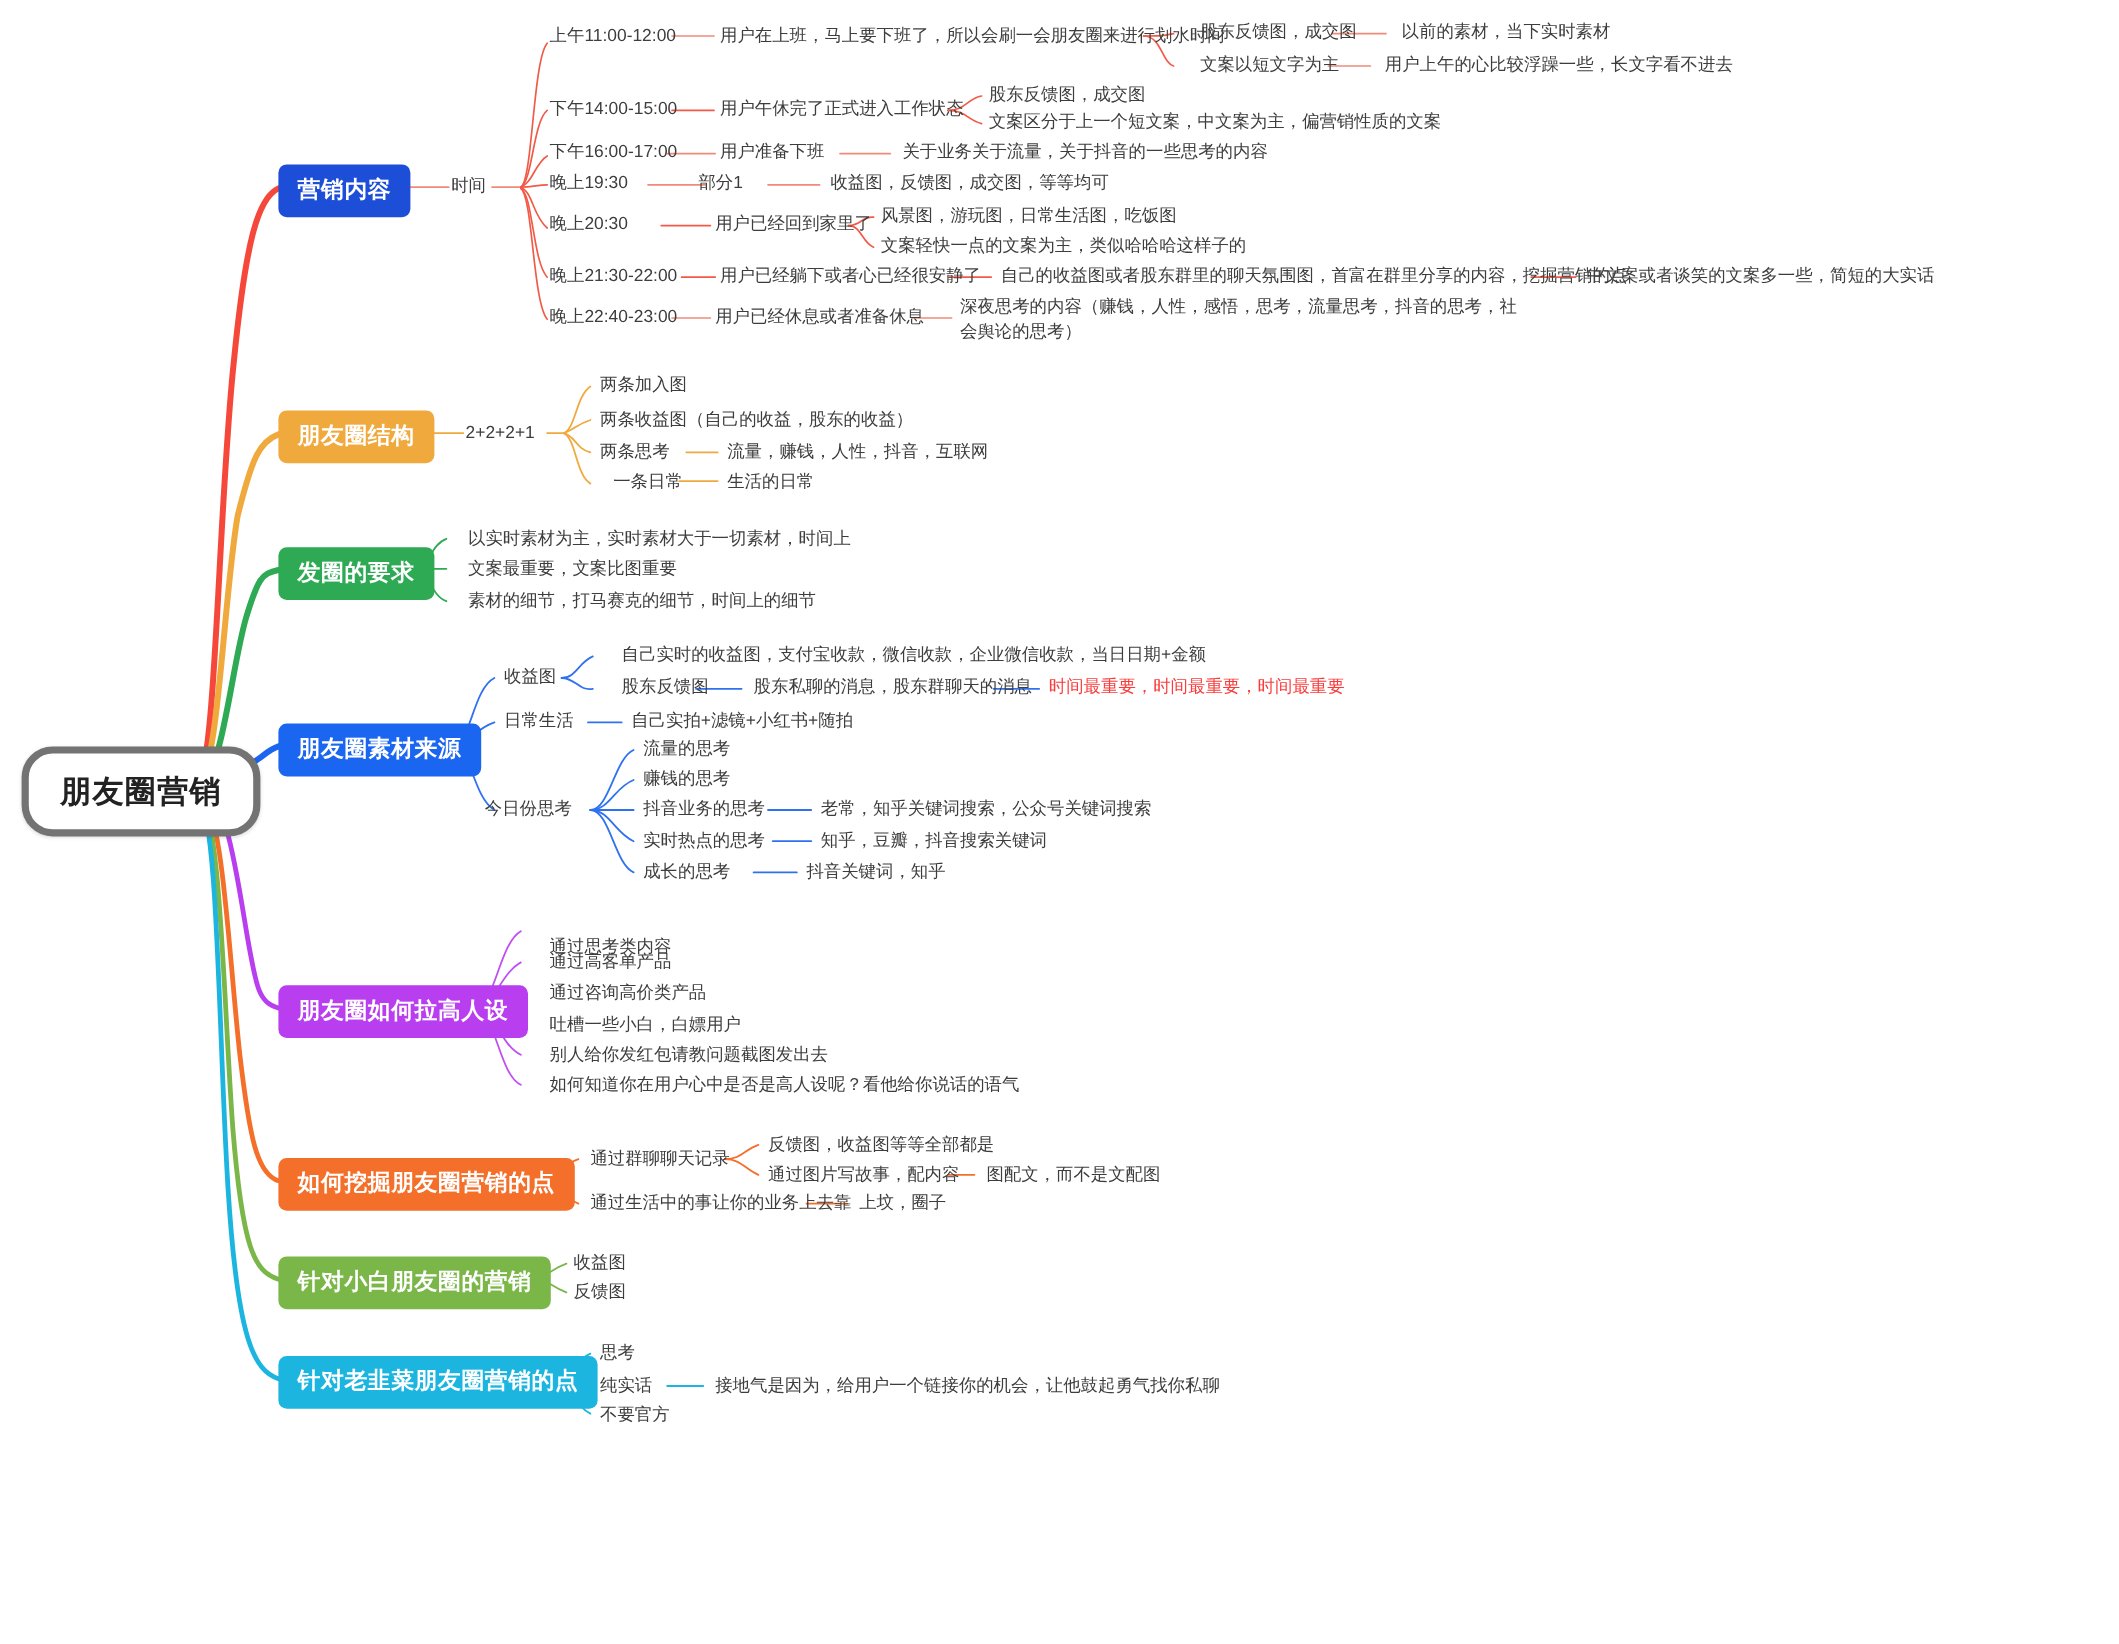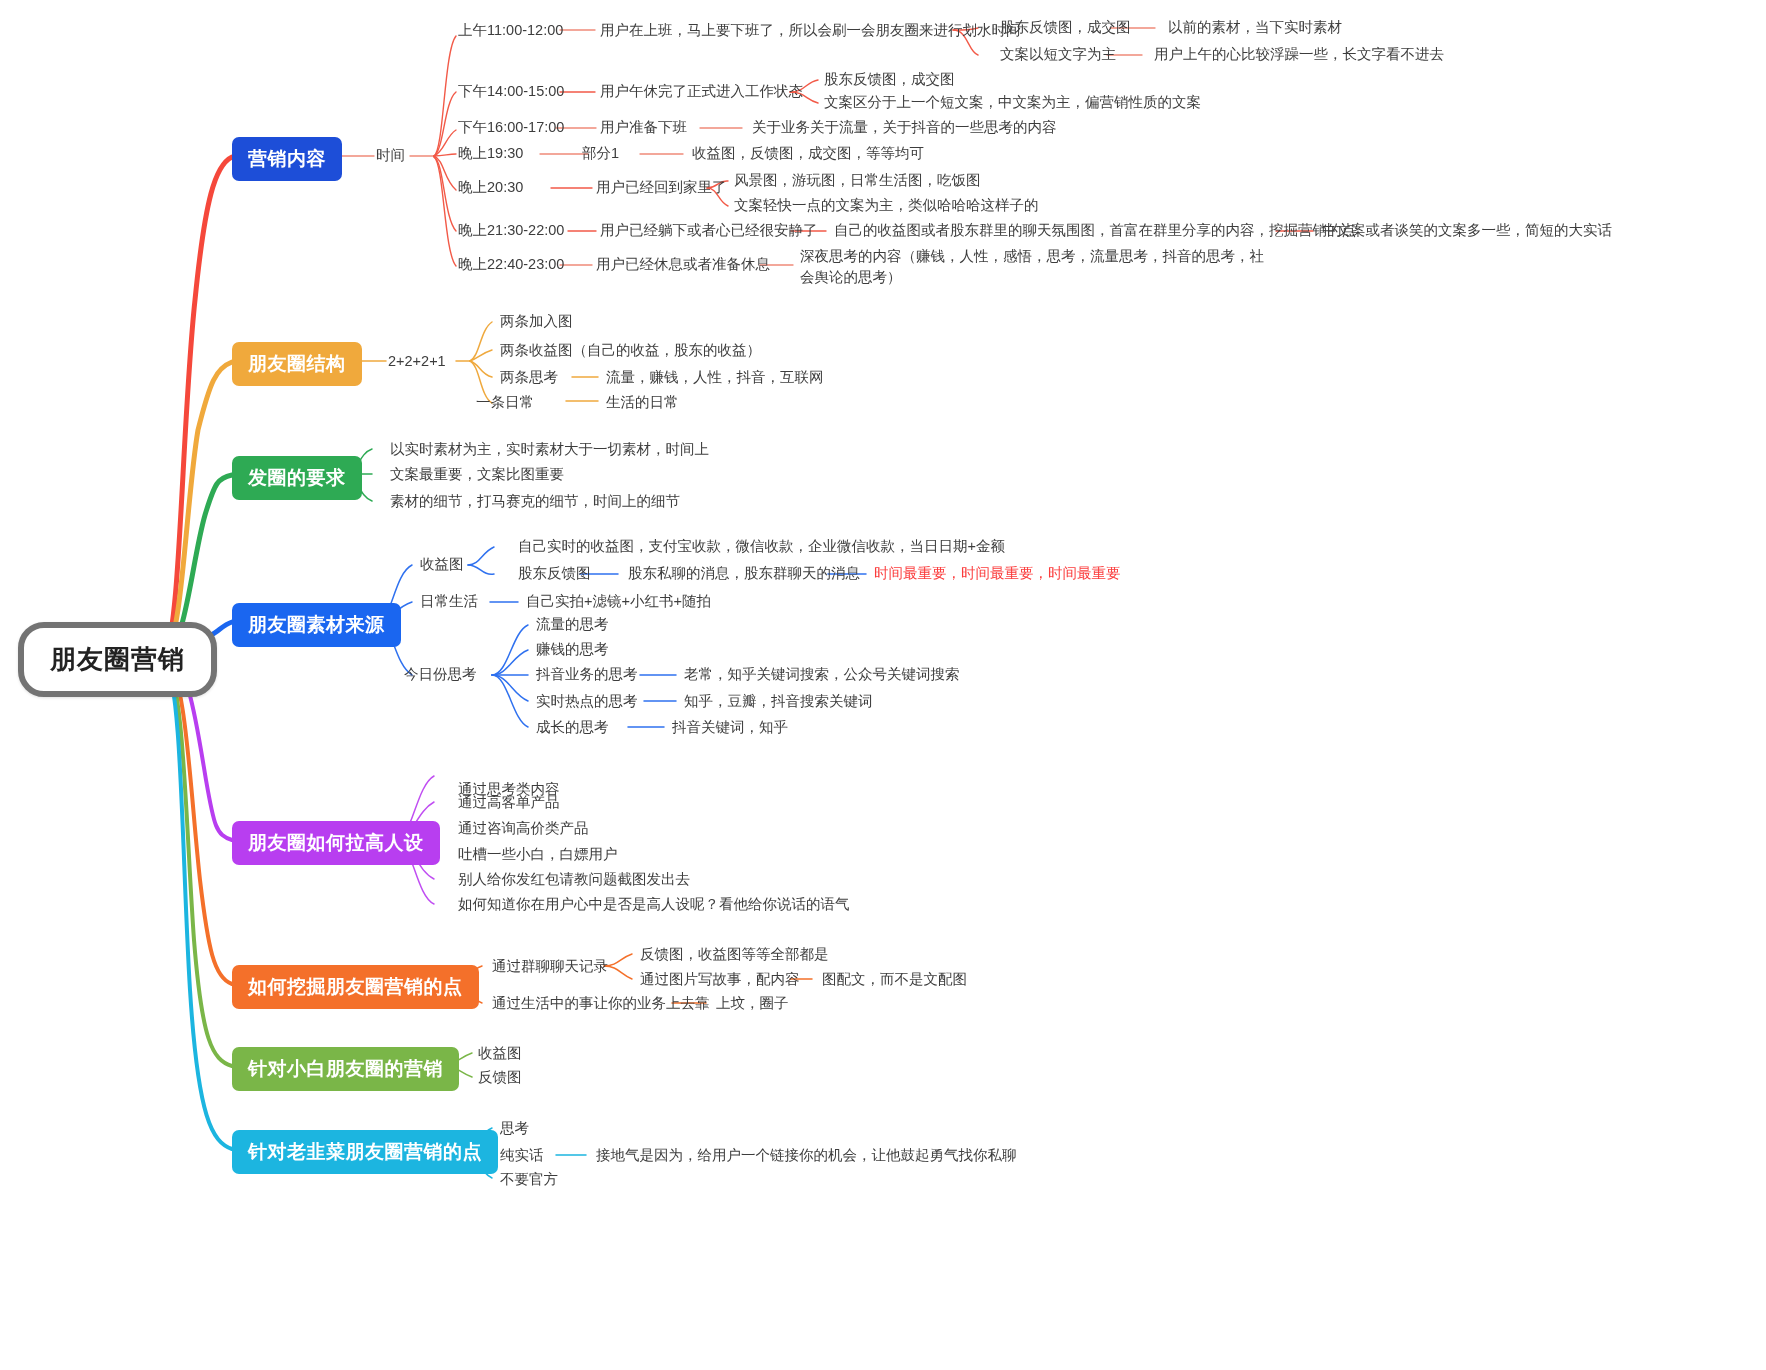--- a/index.html
+++ b/index.html
@@ -226,21 +226,21 @@
   <div class="node l5" style="left:1322px;top:221px;">中文案或者谈笑的文案多一些，简短的大实话</div>
 
   <div class="node l5 wrapnode" style="left:800px;top:246px;width:470px;">深夜思考的内容（赚钱，人性，感悟，思考，流量思考，抖音的思考，社会舆论的思考）</div>
 
   <div class="node l1" style="left:232px;top:342px;background:#f0a93c;">朋友圈结构</div>
   <div class="node l2" style="left:388px;top:352px;">2+2+2+1</div>
   <div class="node l3" style="left:500px;top:312px;">两条加入图</div>
   <div class="node l3" style="left:500px;top:341px;">两条收益图（自己的收益，股东的收益）</div>
   <div class="node l3" style="left:500px;top:368px;">两条思考</div>
   <div class="node l4" style="left:606px;top:368px;">流量，赚钱，人性，抖音，互联网</div>
-  <div class="node l3" style="left:476px;top:393px;">一条日常</div>
+  <div class="node l3" style="left:511px;top:393px;">一条日常</div>
   <div class="node l4" style="left:606px;top:393px;">生活的日常</div>
 
   <div class="node l1" style="left:232px;top:456px;background:#2eaa54;">发圈的要求</div>
   <div class="node l3" style="left:390px;top:440px;">以实时素材为主，实时素材大于一切素材，时间上</div>
   <div class="node l3" style="left:390px;top:465px;">文案最重要，文案比图重要</div>
   <div class="node l3" style="left:390px;top:492px;">素材的细节，打马赛克的细节，时间上的细节</div>
 
   <div class="node l1" style="left:232px;top:603px;background:#1a66f0;">朋友圈素材来源</div>
 
   <div class="node l2" style="left:420px;top:555px;">收益图</div>

